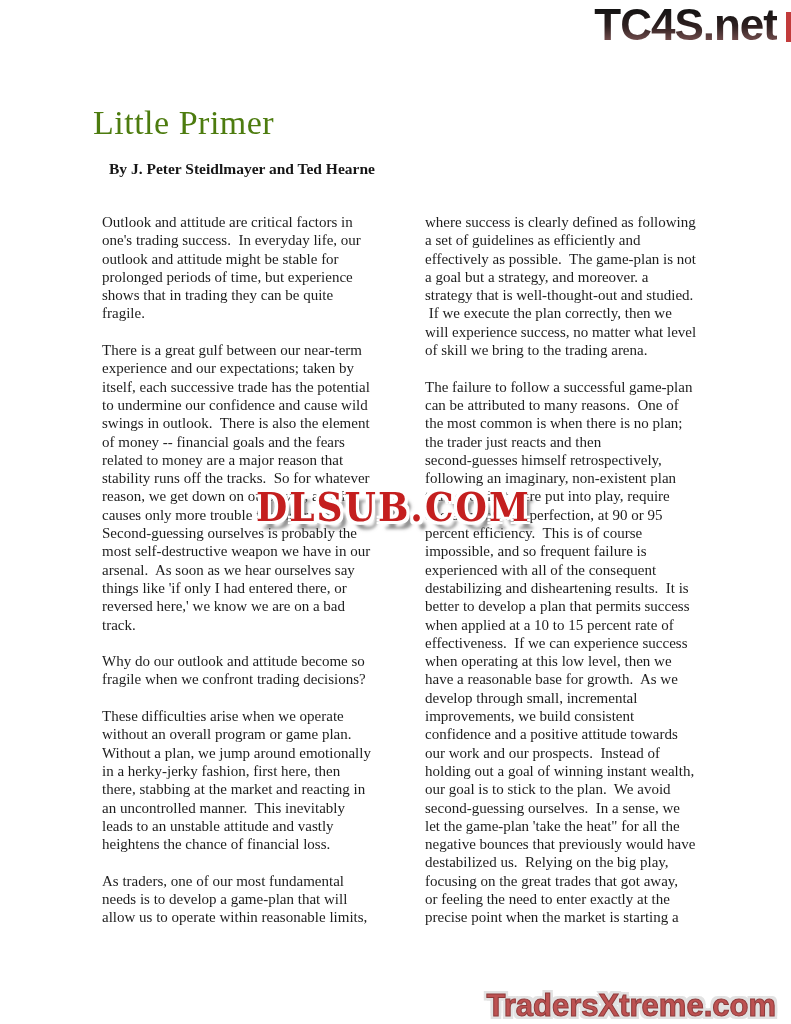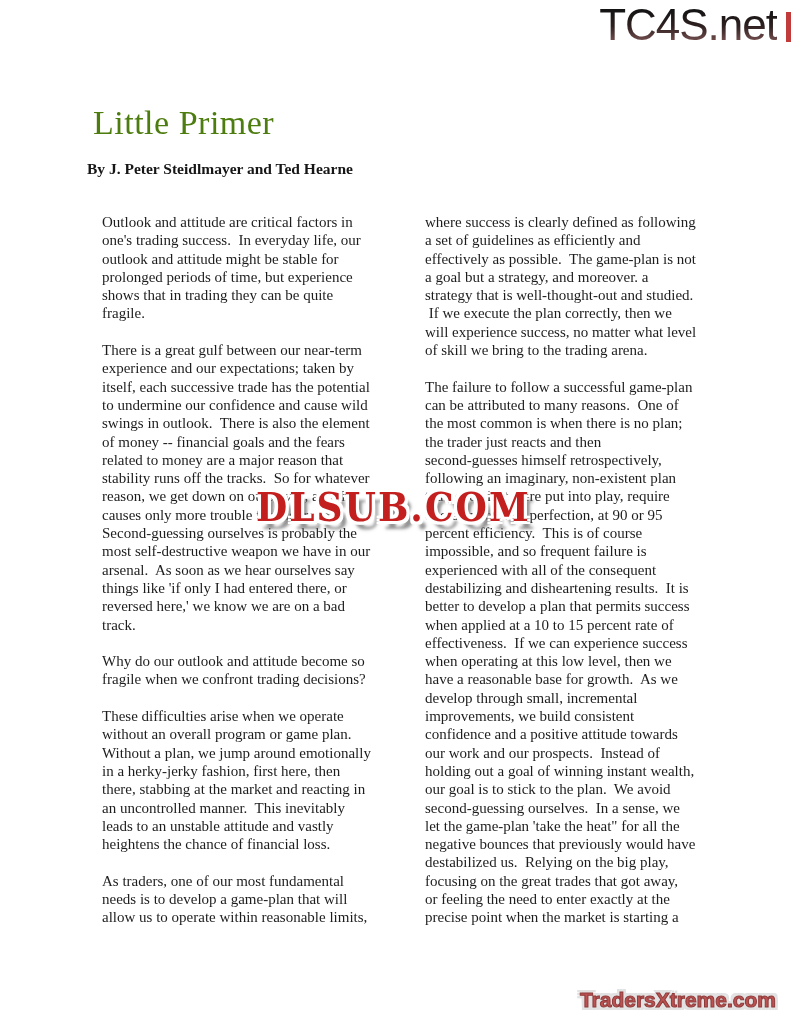--- a/index.html
+++ b/index.html
@@ -9,36 +9,36 @@
     position:relative;
     overflow:hidden;
     font-family:"Liberation Serif", serif;
   }
   .page { position:absolute; inset:0; background:#ffffff; }
 
   
   .tc4s-logo {
     position:absolute; top:0px; right:14px;
     font-family:"Liberation Sans", sans-serif;
-    font-weight:normal; font-size:44px; letter-spacing:-1px;
+    font-weight:bold; font-size:44px; letter-spacing:-1px;
     background:linear-gradient(180deg,#131313 18%, #2e2020 52%, #7c5454 86%, #8f6565 100%);
     -webkit-background-clip:text; background-clip:text; color:transparent;
     filter:blur(0.4px);
   }
   .edge-mark {
     position:absolute; top:12px; right:0; width:5px; height:30px;
     background:#c23b3b;
   }
 
   .doc-title {
     position:absolute; left:93px; top:104px;
     font-size:34px; color:#4d7c0f; letter-spacing:0.5px;
   }
   .doc-byline {
-    position:absolute; left:87px; top:160px;
+    position:absolute; left:109px; top:160px;
     font-size:15.5px; font-weight:bold; color:#161616;
   }
 
   .columns {
     position:absolute; left:93px; top:213px;
     display:flex; gap:17px;margin-left:9px;
   }
   .col { width:306px; font-size:15px; line-height:18.3px; color:#1d1d1d; }
   .col p { margin:0 0 18.3px 0; white-space:pre; }
 
@@ -53,23 +53,23 @@
       -3px -3px 0 #ffffff, 3px -3px 0 #ffffff,
       -3px 3px 0 #ffffff, 3px 3px 0 #ffffff,
       -3px 0 0 #ffffff, 3px 0 0 #ffffff,
       0 -3px 0 #ffffff, 0 3px 0 #ffffff,
       6px 7px 3px rgba(110,110,110,0.75);
     white-space:pre;
   }
 
   
   .txtreme-logo {
-    position:absolute; right:15px; bottom:12px;
+    position:absolute; right:15px; bottom:0;
     font-family:"Liberation Sans", sans-serif;
-    font-weight:bold; font-size:21px; letter-spacing:0px;
+    font-weight:bold; font-size:31px; letter-spacing:0px;
     color:#bd5252;
     -webkit-text-stroke:1px #8e3a3a;
     text-shadow:
       -3px -3px 0 #e2e2e2, 3px -3px 0 #e2e2e2,
       -3px 3px 0 #e2e2e2, 3px 3px 0 #e2e2e2,
       -3px 0 0 #e2e2e2, 3px 0 0 #e2e2e2,
       0 -3px 0 #e2e2e2, 0 3px 0 #e2e2e2;
     white-space:pre;
     text-align:right;
   }

